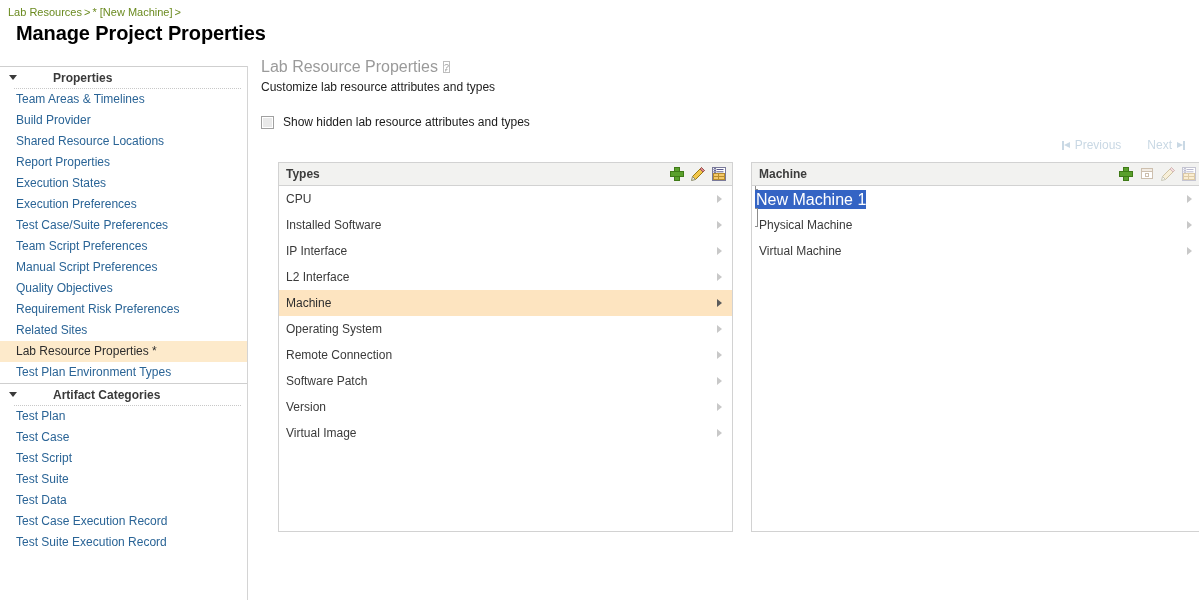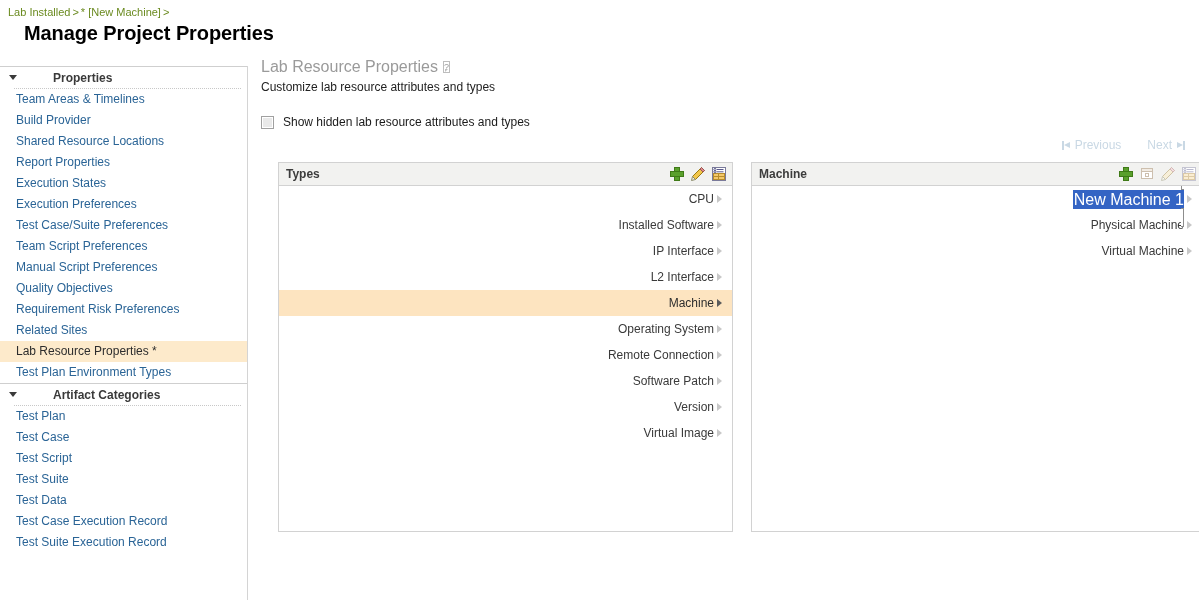--- a/index.html
+++ b/index.html
@@ -31,21 +31,21 @@
   .breadcrumb a {
     color: #6a8a1f;
     text-decoration: none;
   }
   .breadcrumb .sep {
     color: #6a8a1f;
     margin: 0 2px;
   }
   .page-title {
     position: absolute;
-    left: 24px;
+    left: 16px;
     top: 22px;
     font-size: 20px;
     font-weight: bold;
     color: #000000;
     letter-spacing: -0.1px;
   }
 
   
   .sidebar {
     position: absolute;
@@ -288,21 +288,20 @@
   
   .ic-table svg { display: block; }
 
   
   .ic-dup svg { display: block; }
 
   .panel-body {
     flex: 1 1 auto;
     overflow: hidden;
     position: relative;
-    text-align: right;
   }
   .rowlist { list-style: none; margin: 0; padding: 0; }
   .row {
     height: 26px;
     display: flex;
     align-items: center;
     padding: 0 0 0 7px;
     font-size: 12px;
     color: #3a3a3a;
     cursor: default;
@@ -356,21 +355,21 @@
     color: #ffffff;
     padding: 1px 0 1px 1px;
   }
 </style>
 </head>
 <body>
 
 <div id="page">
 
   <div class="breadcrumb">
-    <a href="#">Lab Installed</a><span class="sep">&gt;</span><a href="#">* [New Machine]</a><span class="sep">&gt;</span>
+    <a href="#">Lab Resources</a><span class="sep">&gt;</span><a href="#">* [New Machine]</a><span class="sep">&gt;</span>
   </div>
 
   <div class="page-title">Manage Project Properties</div>
 
   <div class="sidebar">
 
     <div class="sb-section">
       <div class="sb-section-head first">
         <span class="sb-twisty"></span>
         <span>Properties</span>

